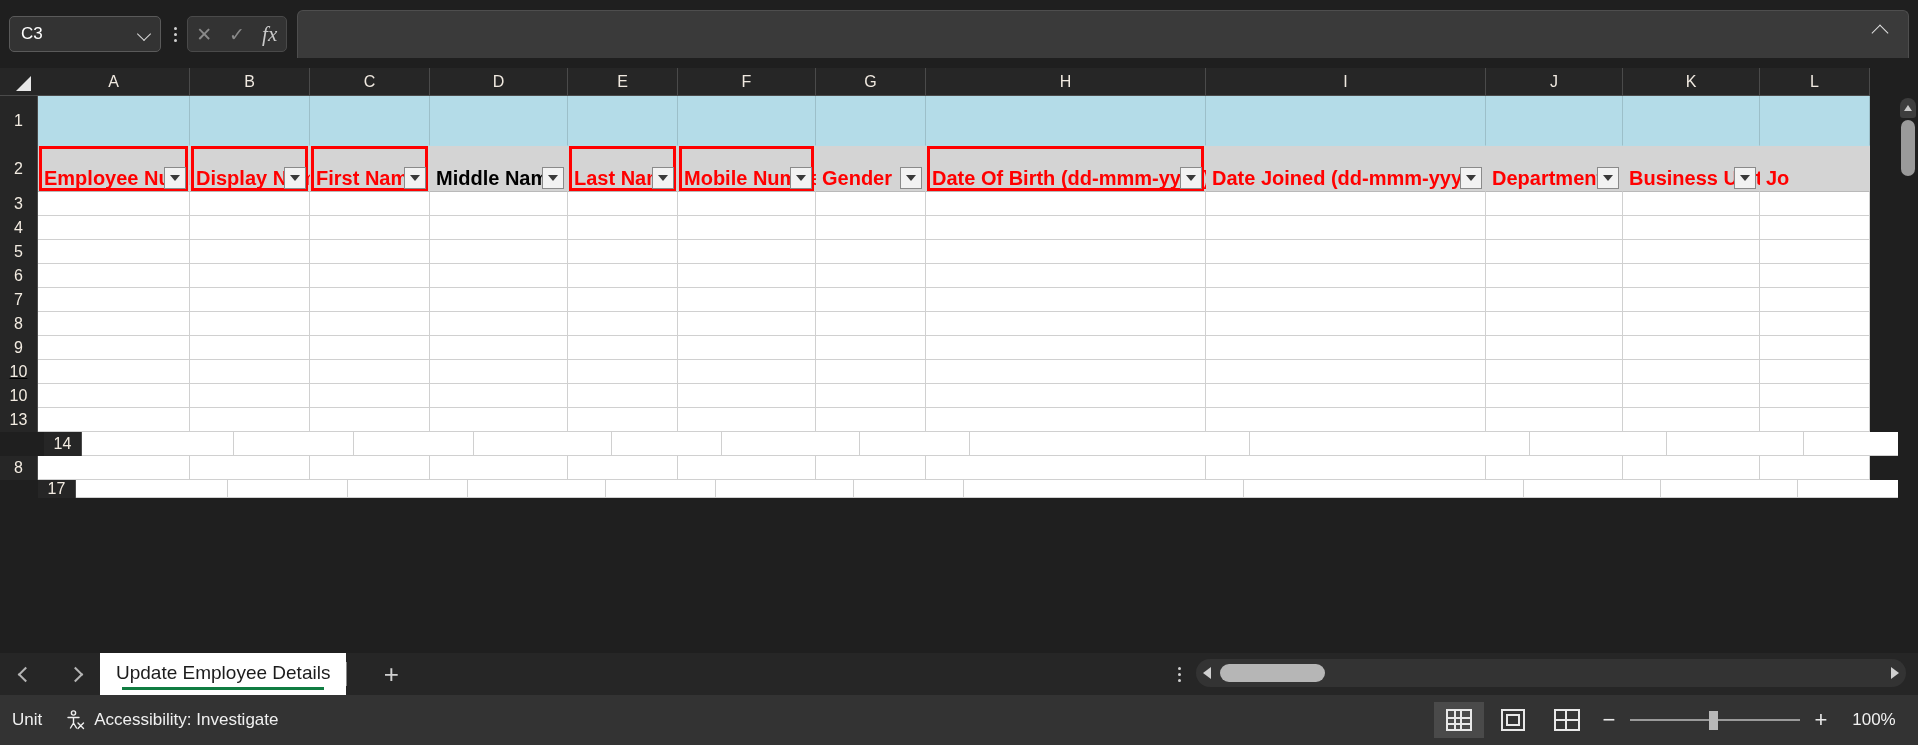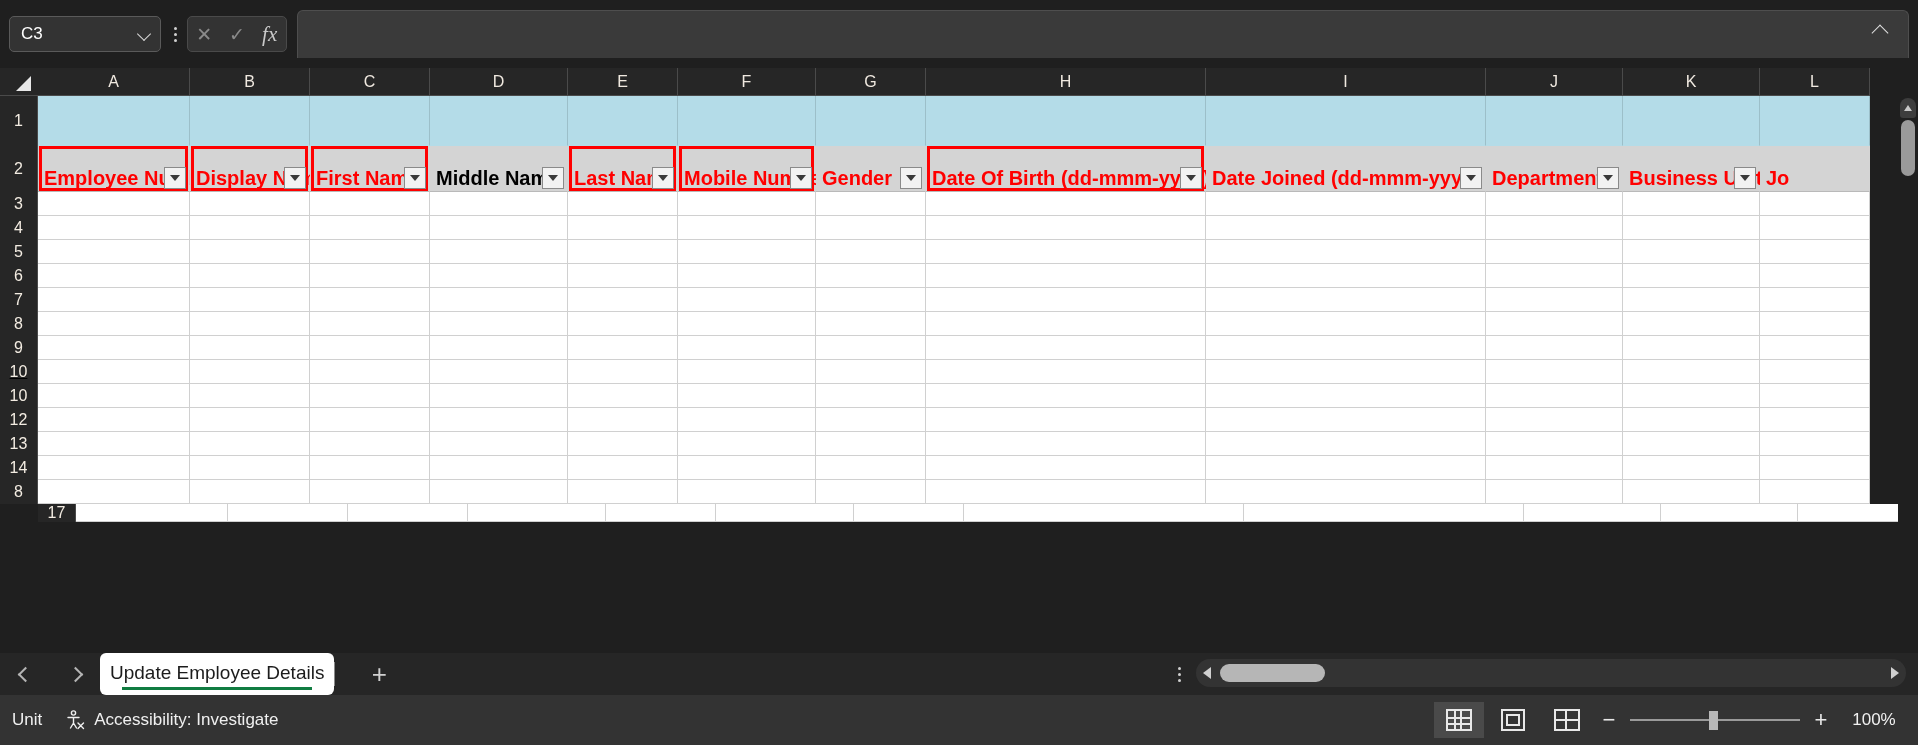--- a/index.html
+++ b/index.html
@@ -163,21 +163,21 @@
   .navbtn {
     width: 50px; display: flex; align-items: center; justify-content: center;
     color: #b4b4b4; font-size: 22px;
   }
   .navbtn i { display: block; width: 11px; height: 11px; }
   .navbtn.prev i { border-left: 2px solid #b4b4b4; border-bottom: 2px solid #b4b4b4; transform: rotate(45deg); }
   .navbtn.next i { border-right: 2px solid #b4b4b4; border-top: 2px solid #b4b4b4; transform: rotate(45deg); }
   #sheet-tab {
     background: #ffffff; color: #1c1c1c; font-size: 19px;
     display: flex; flex-direction: column; align-items: center; justify-content: center;
-    padding: 0 10px; position: relative; border-radius: 6px;
+    padding: 0 16px; position: relative;
   }
   #sheet-tab-label { padding-bottom: 2px; }
   #sheet-tab-underline {
     position: absolute; left: 22px; right: 22px; bottom: 5px;
     height: 3px; background: #107c41;
   }
   #tab-divider { width: 1px; background: #8a8a8a; margin: 9px 0; }
   #add-sheet {
     width: 88px; display: flex; align-items: center; justify-content: center;
     color: #d0d0d0; font-size: 26px; font-weight: 300;
@@ -504,50 +504,35 @@
         <div class="cell" style="width: 110px; flex: 0 0 110px; height: 24px;"></div>
         <div class="cell" style="width: 138px; flex: 0 0 138px; height: 24px;"></div>
         <div class="cell" style="width: 110px; flex: 0 0 110px; height: 24px;"></div>
         <div class="cell" style="width: 280px; flex: 0 0 280px; height: 24px;"></div>
         <div class="cell" style="width: 280px; flex: 0 0 280px; height: 24px;"></div>
         <div class="cell" style="width: 137px; flex: 0 0 137px; height: 24px;"></div>
         <div class="cell" style="width: 137px; flex: 0 0 137px; height: 24px;"></div>
         <div class="cell" style="width: 110px; flex: 0 0 110px; height: 24px;"></div>
       </div>
       <div class="row" style="height: 24px;">
-        <div class="rh" style="height: 24px;">12</div>
-        <div class="cell" style="width: 152px; flex: 0 0 152px; height: 24px;"></div>
-        <div class="cell" style="width: 120px; flex: 0 0 120px; height: 24px;"></div>
-        <div class="cell" style="width: 120px; flex: 0 0 120px; height: 24px;"></div>
-        <div class="cell" style="width: 138px; flex: 0 0 138px; height: 24px;"></div>
-        <div class="cell" style="width: 110px; flex: 0 0 110px; height: 24px;"></div>
-        <div class="cell" style="width: 138px; flex: 0 0 138px; height: 24px;"></div>
-        <div class="cell" style="width: 110px; flex: 0 0 110px; height: 24px;"></div>
-        <div class="cell" style="width: 280px; flex: 0 0 280px; height: 24px;"></div>
-        <div class="cell" style="width: 280px; flex: 0 0 280px; height: 24px;"></div>
-        <div class="cell" style="width: 137px; flex: 0 0 137px; height: 24px;"></div>
-        <div class="cell" style="width: 137px; flex: 0 0 137px; height: 24px;"></div>
-        <div class="cell" style="width: 110px; flex: 0 0 110px; height: 24px;"></div>
-      </div>
-      <div class="row" style="height: 24px;">
         <div class="rh" style="height: 24px;">13</div>
         <div class="cell" style="width: 152px; flex: 0 0 152px; height: 24px;"></div>
         <div class="cell" style="width: 120px; flex: 0 0 120px; height: 24px;"></div>
         <div class="cell" style="width: 120px; flex: 0 0 120px; height: 24px;"></div>
         <div class="cell" style="width: 138px; flex: 0 0 138px; height: 24px;"></div>
         <div class="cell" style="width: 110px; flex: 0 0 110px; height: 24px;"></div>
         <div class="cell" style="width: 138px; flex: 0 0 138px; height: 24px;"></div>
         <div class="cell" style="width: 110px; flex: 0 0 110px; height: 24px;"></div>
         <div class="cell" style="width: 280px; flex: 0 0 280px; height: 24px;"></div>
         <div class="cell" style="width: 280px; flex: 0 0 280px; height: 24px;"></div>
         <div class="cell" style="width: 137px; flex: 0 0 137px; height: 24px;"></div>
         <div class="cell" style="width: 137px; flex: 0 0 137px; height: 24px;"></div>
         <div class="cell" style="width: 110px; flex: 0 0 110px; height: 24px;"></div>
       </div>
-      <div class="row" style="height: 24px;">
+      <div class="row" style="height: 24px; padding-left: 44px;">
         <div class="rh" style="height: 24px;">14</div>
         <div class="cell" style="width: 152px; flex: 0 0 152px; height: 24px;"></div>
         <div class="cell" style="width: 120px; flex: 0 0 120px; height: 24px;"></div>
         <div class="cell" style="width: 120px; flex: 0 0 120px; height: 24px;"></div>
         <div class="cell" style="width: 138px; flex: 0 0 138px; height: 24px;"></div>
         <div class="cell" style="width: 110px; flex: 0 0 110px; height: 24px;"></div>
         <div class="cell" style="width: 138px; flex: 0 0 138px; height: 24px;"></div>
         <div class="cell" style="width: 110px; flex: 0 0 110px; height: 24px;"></div>
         <div class="cell" style="width: 280px; flex: 0 0 280px; height: 24px;"></div>
         <div class="cell" style="width: 280px; flex: 0 0 280px; height: 24px;"></div>

